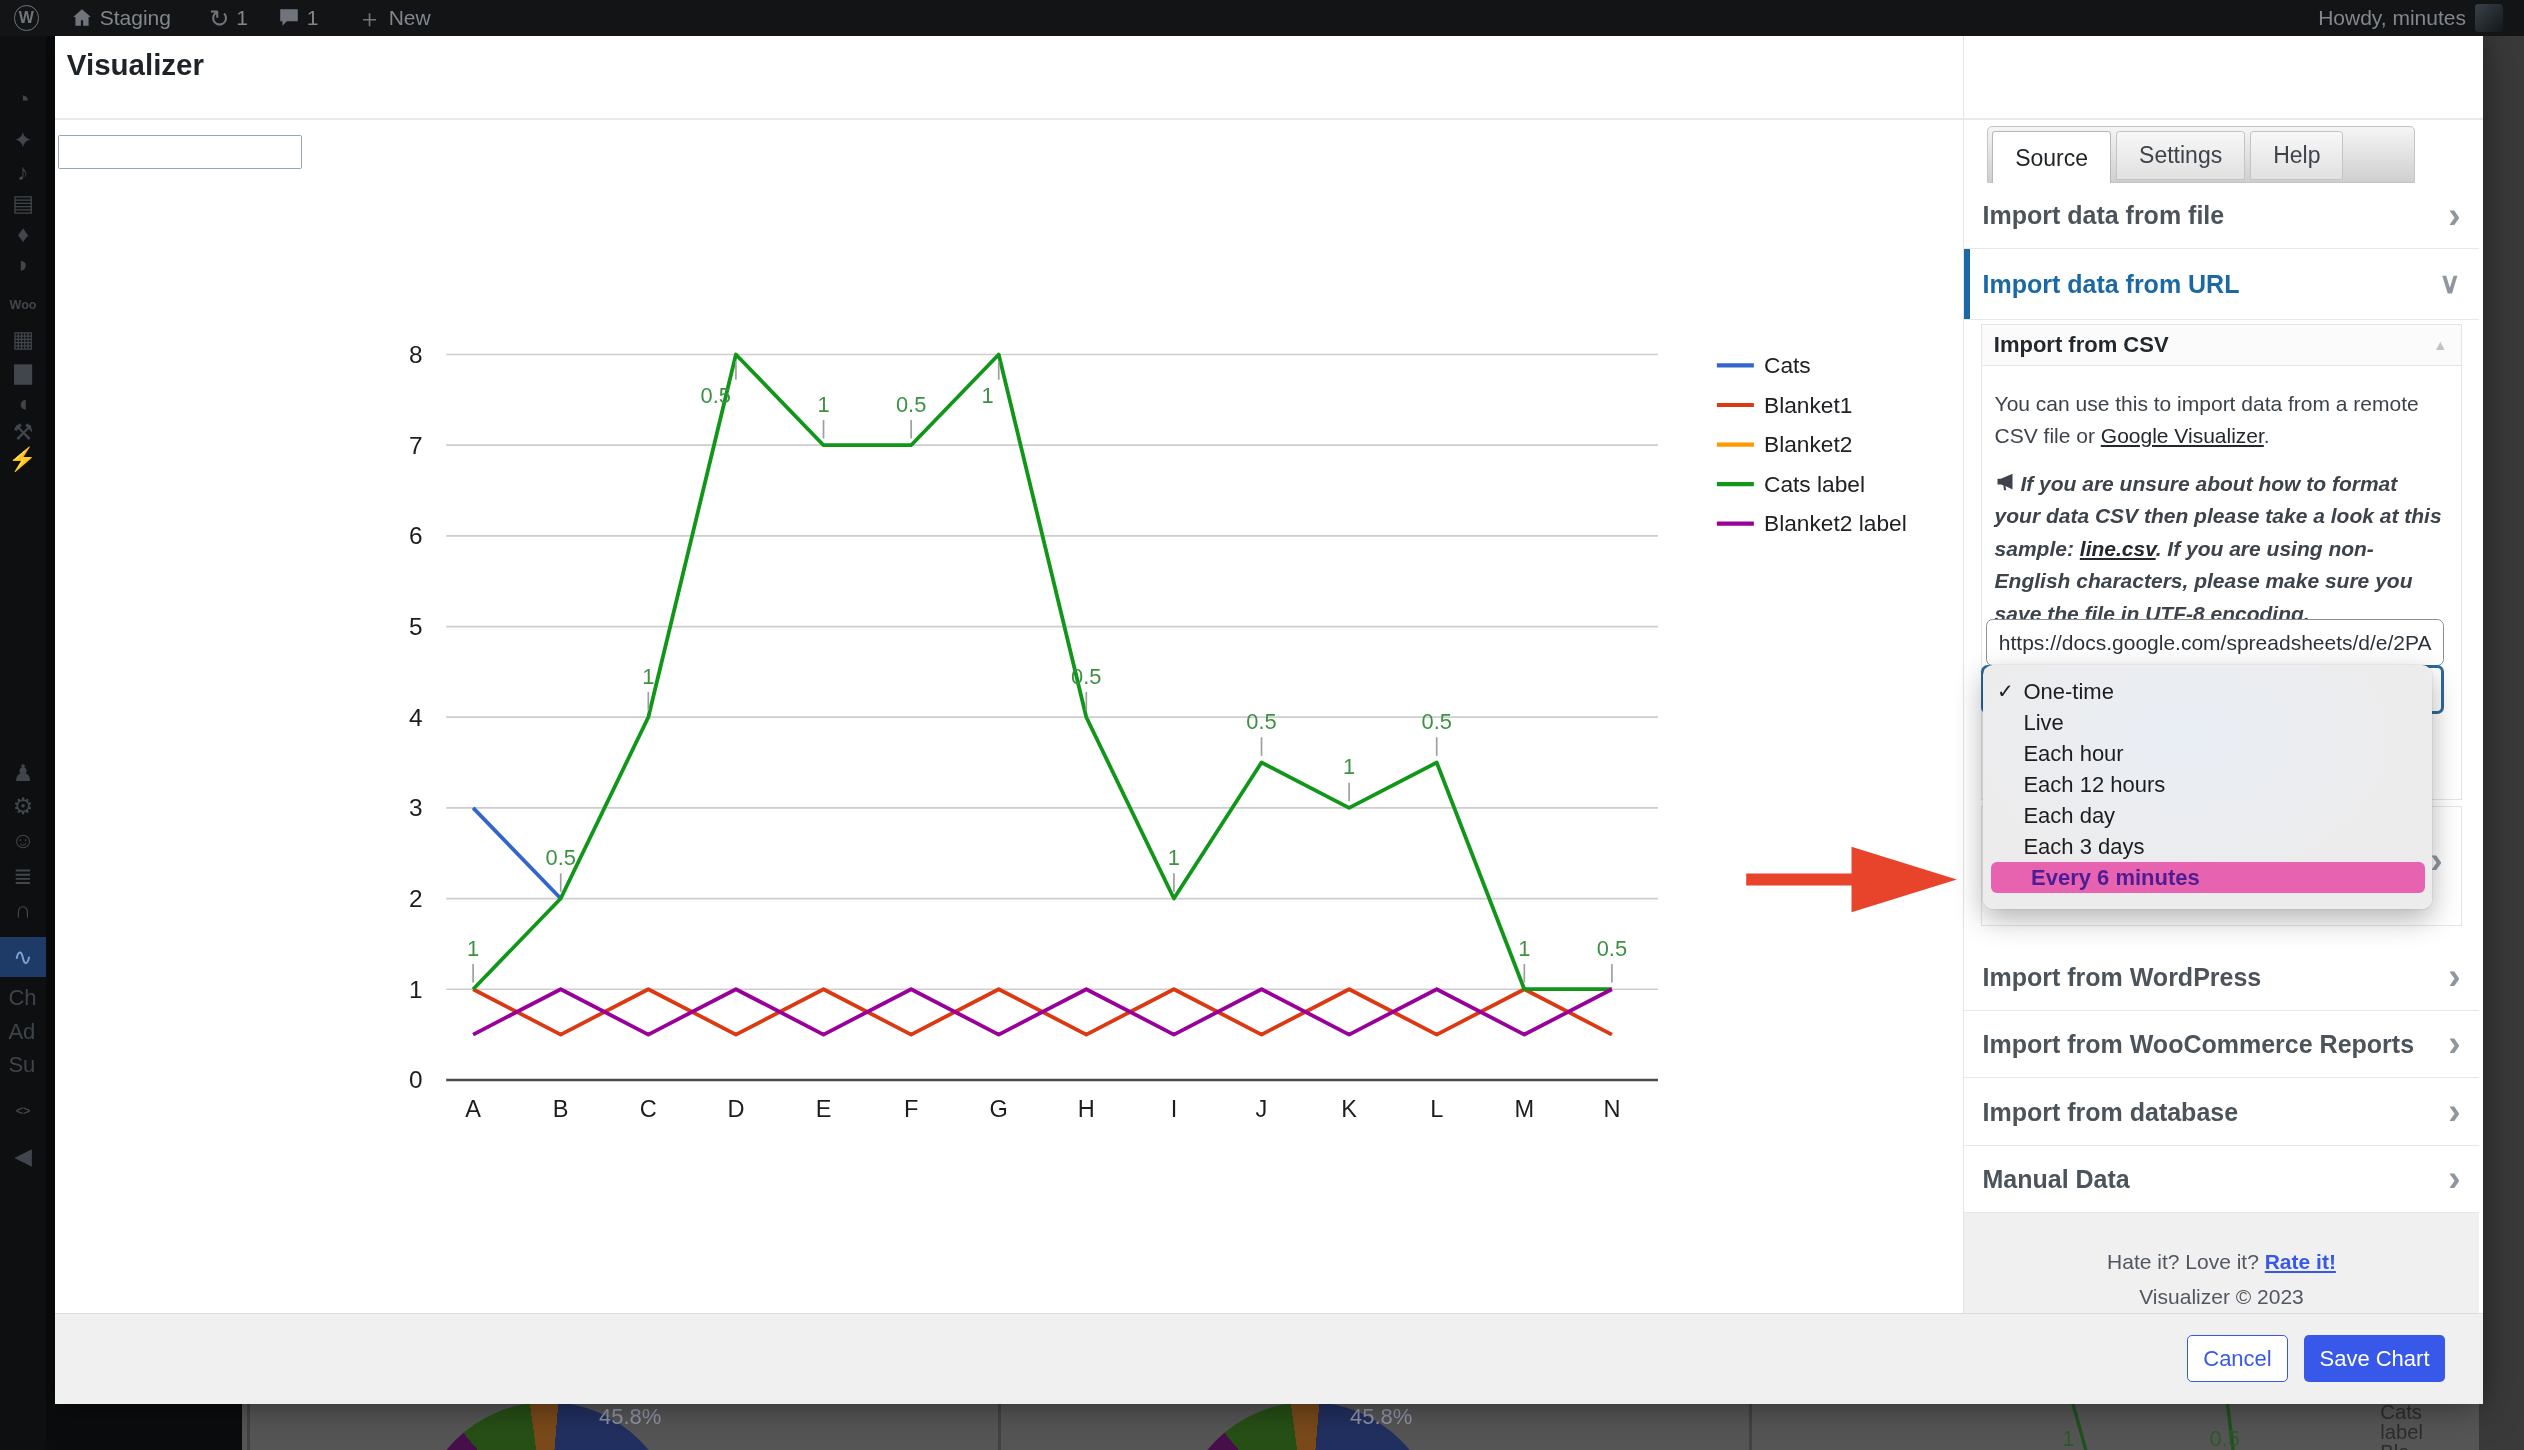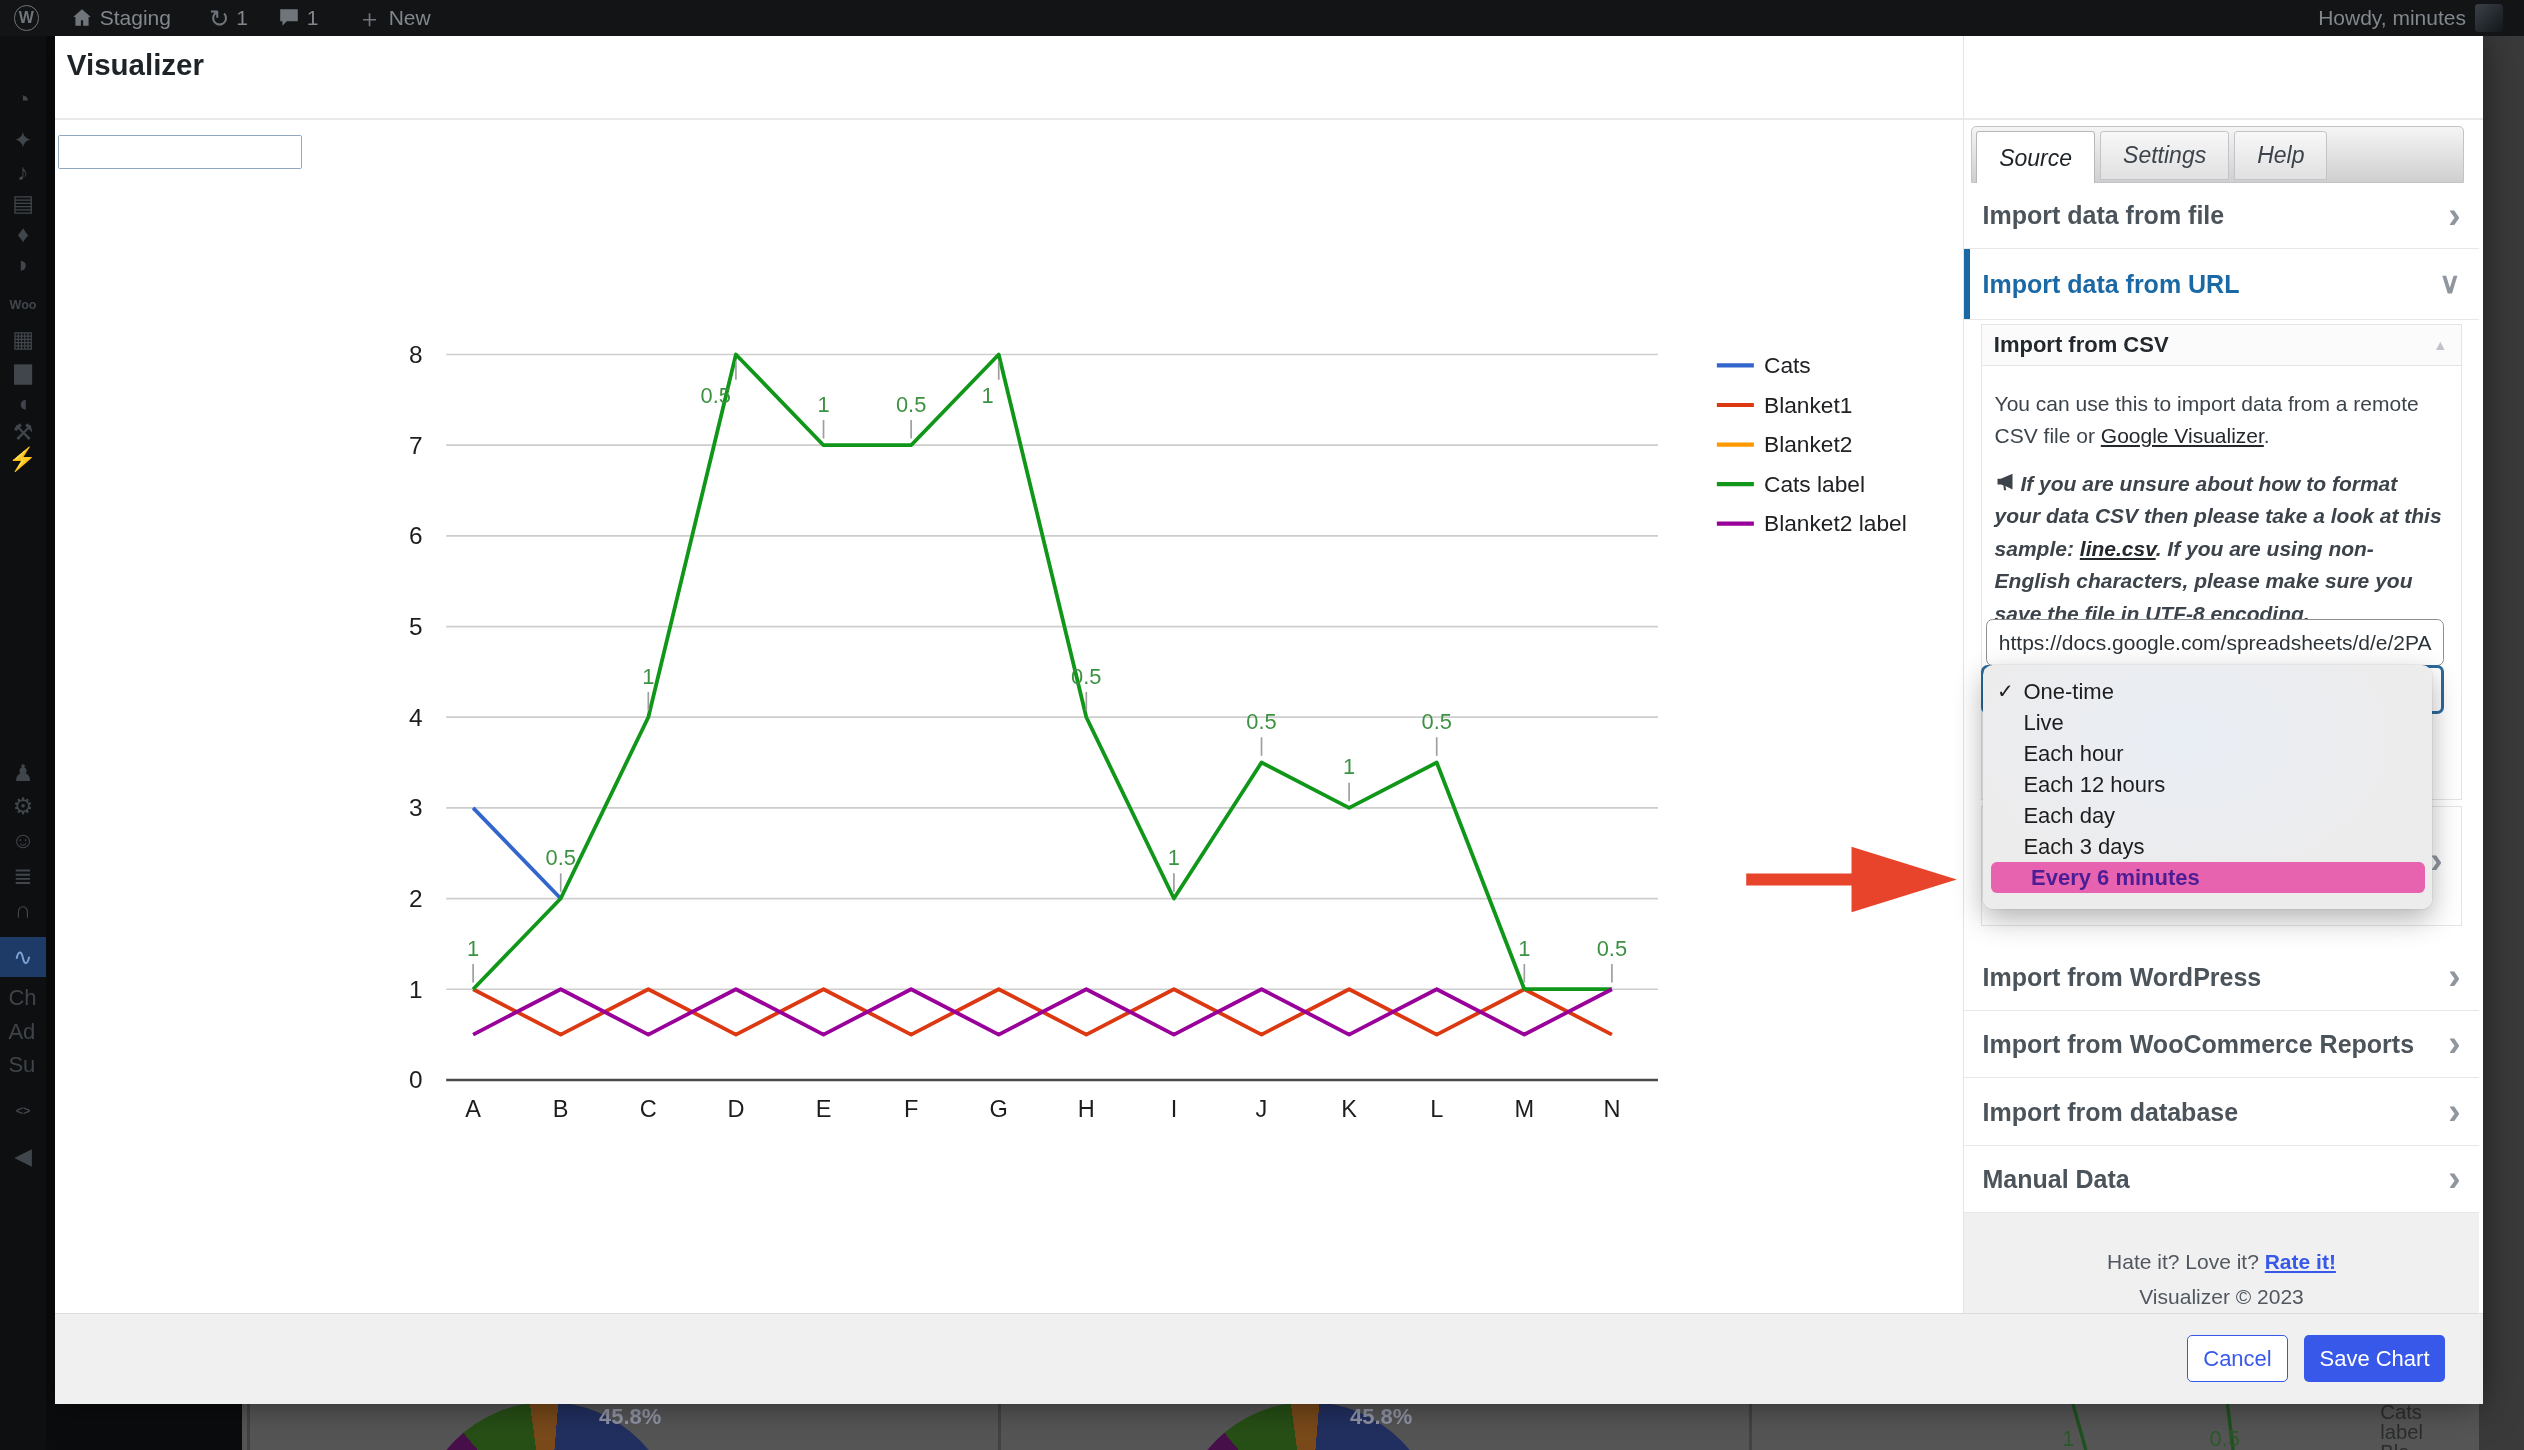--- a/index.html
+++ b/index.html
@@ -5,21 +5,21 @@
   html,body{margin:0;padding:0;background:#222;}
   .screen{position:relative;width:2525px;height:1450px;overflow:hidden;
     font-family:"Liberation Sans",sans-serif;background:#565656;}
   .abs{position:absolute;}
 
   
   .flyout{left:0;top:36px;width:242px;height:1414px;background:#0b0c0d;}
   .right-shade{left:2479px;top:36px;width:45px;height:1414px;background:#3a3a3a;}
   .col-sep{top:1402px;width:3.4px;height:48px;background:#434343;}
   .pie{width:261px;height:261px;border-radius:50%;top:1402px;}
-  .pie-label{top:1404px;font-size:22px;color:#9296a8;font-weight:bold;}
+  .pie-label{top:1404px;font-size:22px;color:#9296a8;}
   .bgfrag text{font-family:"Liberation Sans",sans-serif;}
 
   
   .adminbar{left:0;top:0;width:2525px;height:36px;background:#121416;z-index:30;
     color:#81878d;font-size:21px;}
   .adminbar .item{position:absolute;top:0;height:36px;display:flex;align-items:center;gap:6.7px;}
   .ab-icon{width:22px;height:22px;fill:#6f757b;}
   .wp-logo{width:23.6px;height:23.6px;border:1.7px solid #6f757b;border-radius:50%;
     display:flex;align-items:center;justify-content:center;color:#6f757b;
     font-size:16px;font-weight:bold;}
@@ -42,23 +42,23 @@
   .m-title{left:11.8px;top:11.8px;font-size:29.5px;font-weight:bold;color:#1d2327;}
   .m-divider{left:0;top:82px;width:2428px;height:1.7px;background:#e9e9e9;}
   .m-input{left:3.4px;top:99px;width:244px;height:34px;background:#fff;
     border:1.7px solid #91a7bd;border-radius:1.7px;box-sizing:border-box;}
   .chart-wrap{left:286px;top:278px;width:1683px;height:867px;}
 
   
   .panel{left:1908px;top:0;width:517px;height:1368px;border-left:1.7px solid #e4e4e4;
     box-sizing:border-box;}
   .panel-gray{left:0;top:1177px;width:515px;height:190px;background:#f0f0f1;}
-  .tabs{left:7px;top:90px;width:493px;height:57px;box-sizing:border-box;
+  .tabs{left:23px;top:90px;width:428px;height:57px;box-sizing:border-box;
     background:linear-gradient(#f5f5f5,#cfcfcf);border:0.8px solid #c3c4c7;
-    border-radius:5px 5px 0 0;display:flex;gap:5px;padding:4.2px 0 0 4.2px;font-style:italic;}
+    border-radius:5px 5px 0 0;display:flex;gap:5px;padding:4.2px 0 0 4.2px;}
   .tab{height:49px;padding:0 22px;display:flex;align-items:center;font-size:23px;
     color:#3c434a;background:linear-gradient(#f8f8f8,#e0e0e0);
     border:0.8px solid #c3c4c7;border-radius:3.4px 3.4px 0 0;box-sizing:border-box;}
   .tab.active{background:#ffffff;border-color:#b8b8b8;border-bottom-color:#ffffff;
     color:#1d2327;height:54px;}
   .acc-row{left:0;width:515px;background:#fff;border-bottom:1.7px solid #e8e8e8;
     display:flex;align-items:center;box-sizing:border-box;}
   .acc-label{font-size:25px;font-weight:bold;color:#4b535b;margin-left:18.5px;}
   .acc-chev{position:absolute;right:18.5px;font-size:37px;color:#8f969e;font-weight:bold;
     line-height:0.8;}

